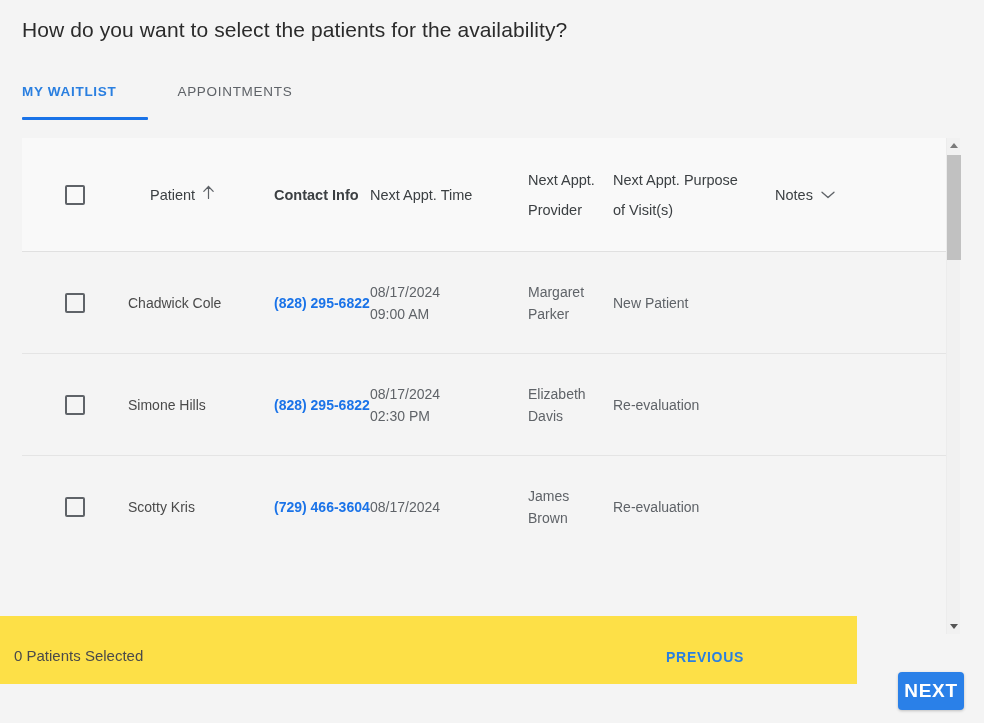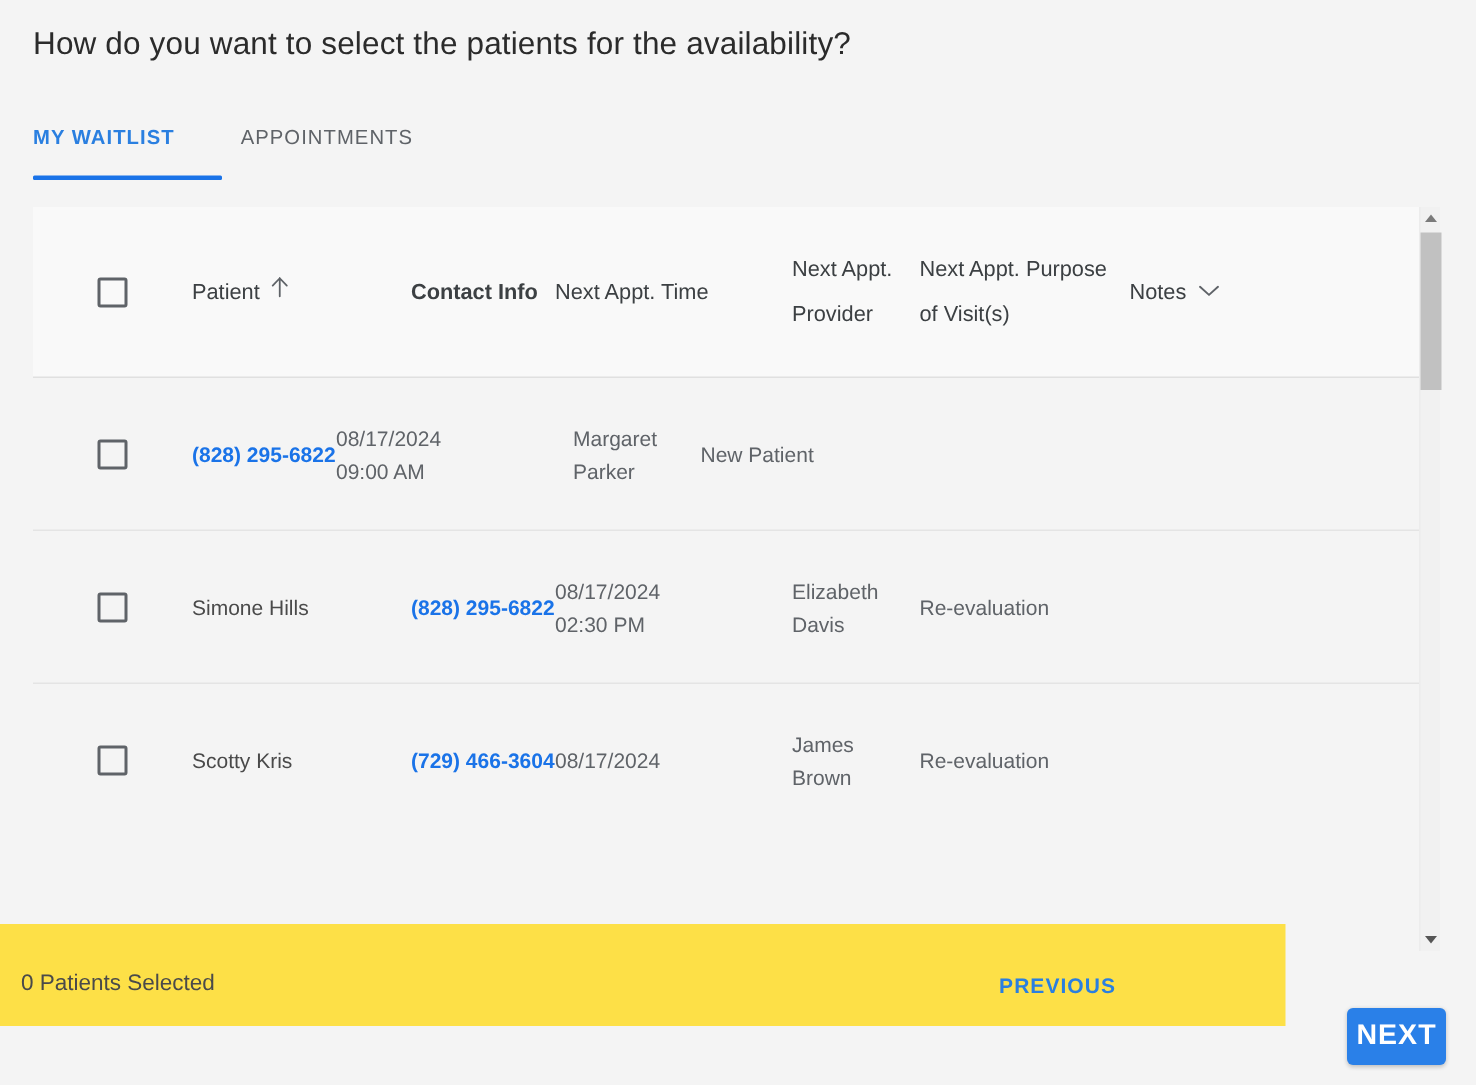--- a/index.html
+++ b/index.html
@@ -28,20 +28,21 @@
     white-space: nowrap;
   }
 
   
   .tabs {
     position: absolute;
     left: 22px;
     top: 78px;
     display: flex;
     align-items: flex-start;
+    gap: 17px;
   }
   .tab {
     font-size: 13.5px;
     letter-spacing: 0.7px;
     font-weight: 600;
     padding: 6px 22px 14px 22px;
     cursor: pointer;
     position: relative;
     white-space: nowrap;
   }
@@ -99,21 +100,21 @@
   .c-time { width: 158px; flex: 0 0 158px; }
   .c-provider { width: 85px; flex: 0 0 85px; }
   .c-purpose { width: 140px; flex: 0 0 140px; }
   .c-notes { width: 180px; flex: 0 0 180px; }
 
   .hcell {
     font-size: 14.5px;
     color: #3c4043;
     line-height: 30px;
   }
-  .hcell .sortwrap { display: inline-flex; align-items: center; gap: 7px; }
+  .hcell .sortwrap { display: inline-flex; align-items: center; gap: 7px; margin-left: 22px; }
 
   .cell {
     font-size: 14px;
     color: #5f6368;
     line-height: 22px;
   }
   .cell.dark { color: #4a4a4a; }
   .phone {
     color: #1a73e8;
     font-size: 14px;
@@ -269,20 +270,21 @@
             </svg>
           </span>
         </span>
       </div>
     </div>
 
     <div class="row data">
       <div class="c-check">
         <div class="cbox"></div>
       </div>
+      <div class="c-patient cell dark">Chadwick Cole</div>
       <div class="c-contact">
         <a class="phone">(828) 295-6822</a>
       </div>
       <div class="c-time cell">
         <div>08/17/2024</div>
         <div>09:00 AM</div>
       </div>
       <div class="c-provider cell">
         <div>Margaret</div>
         <div>Parker</div>

